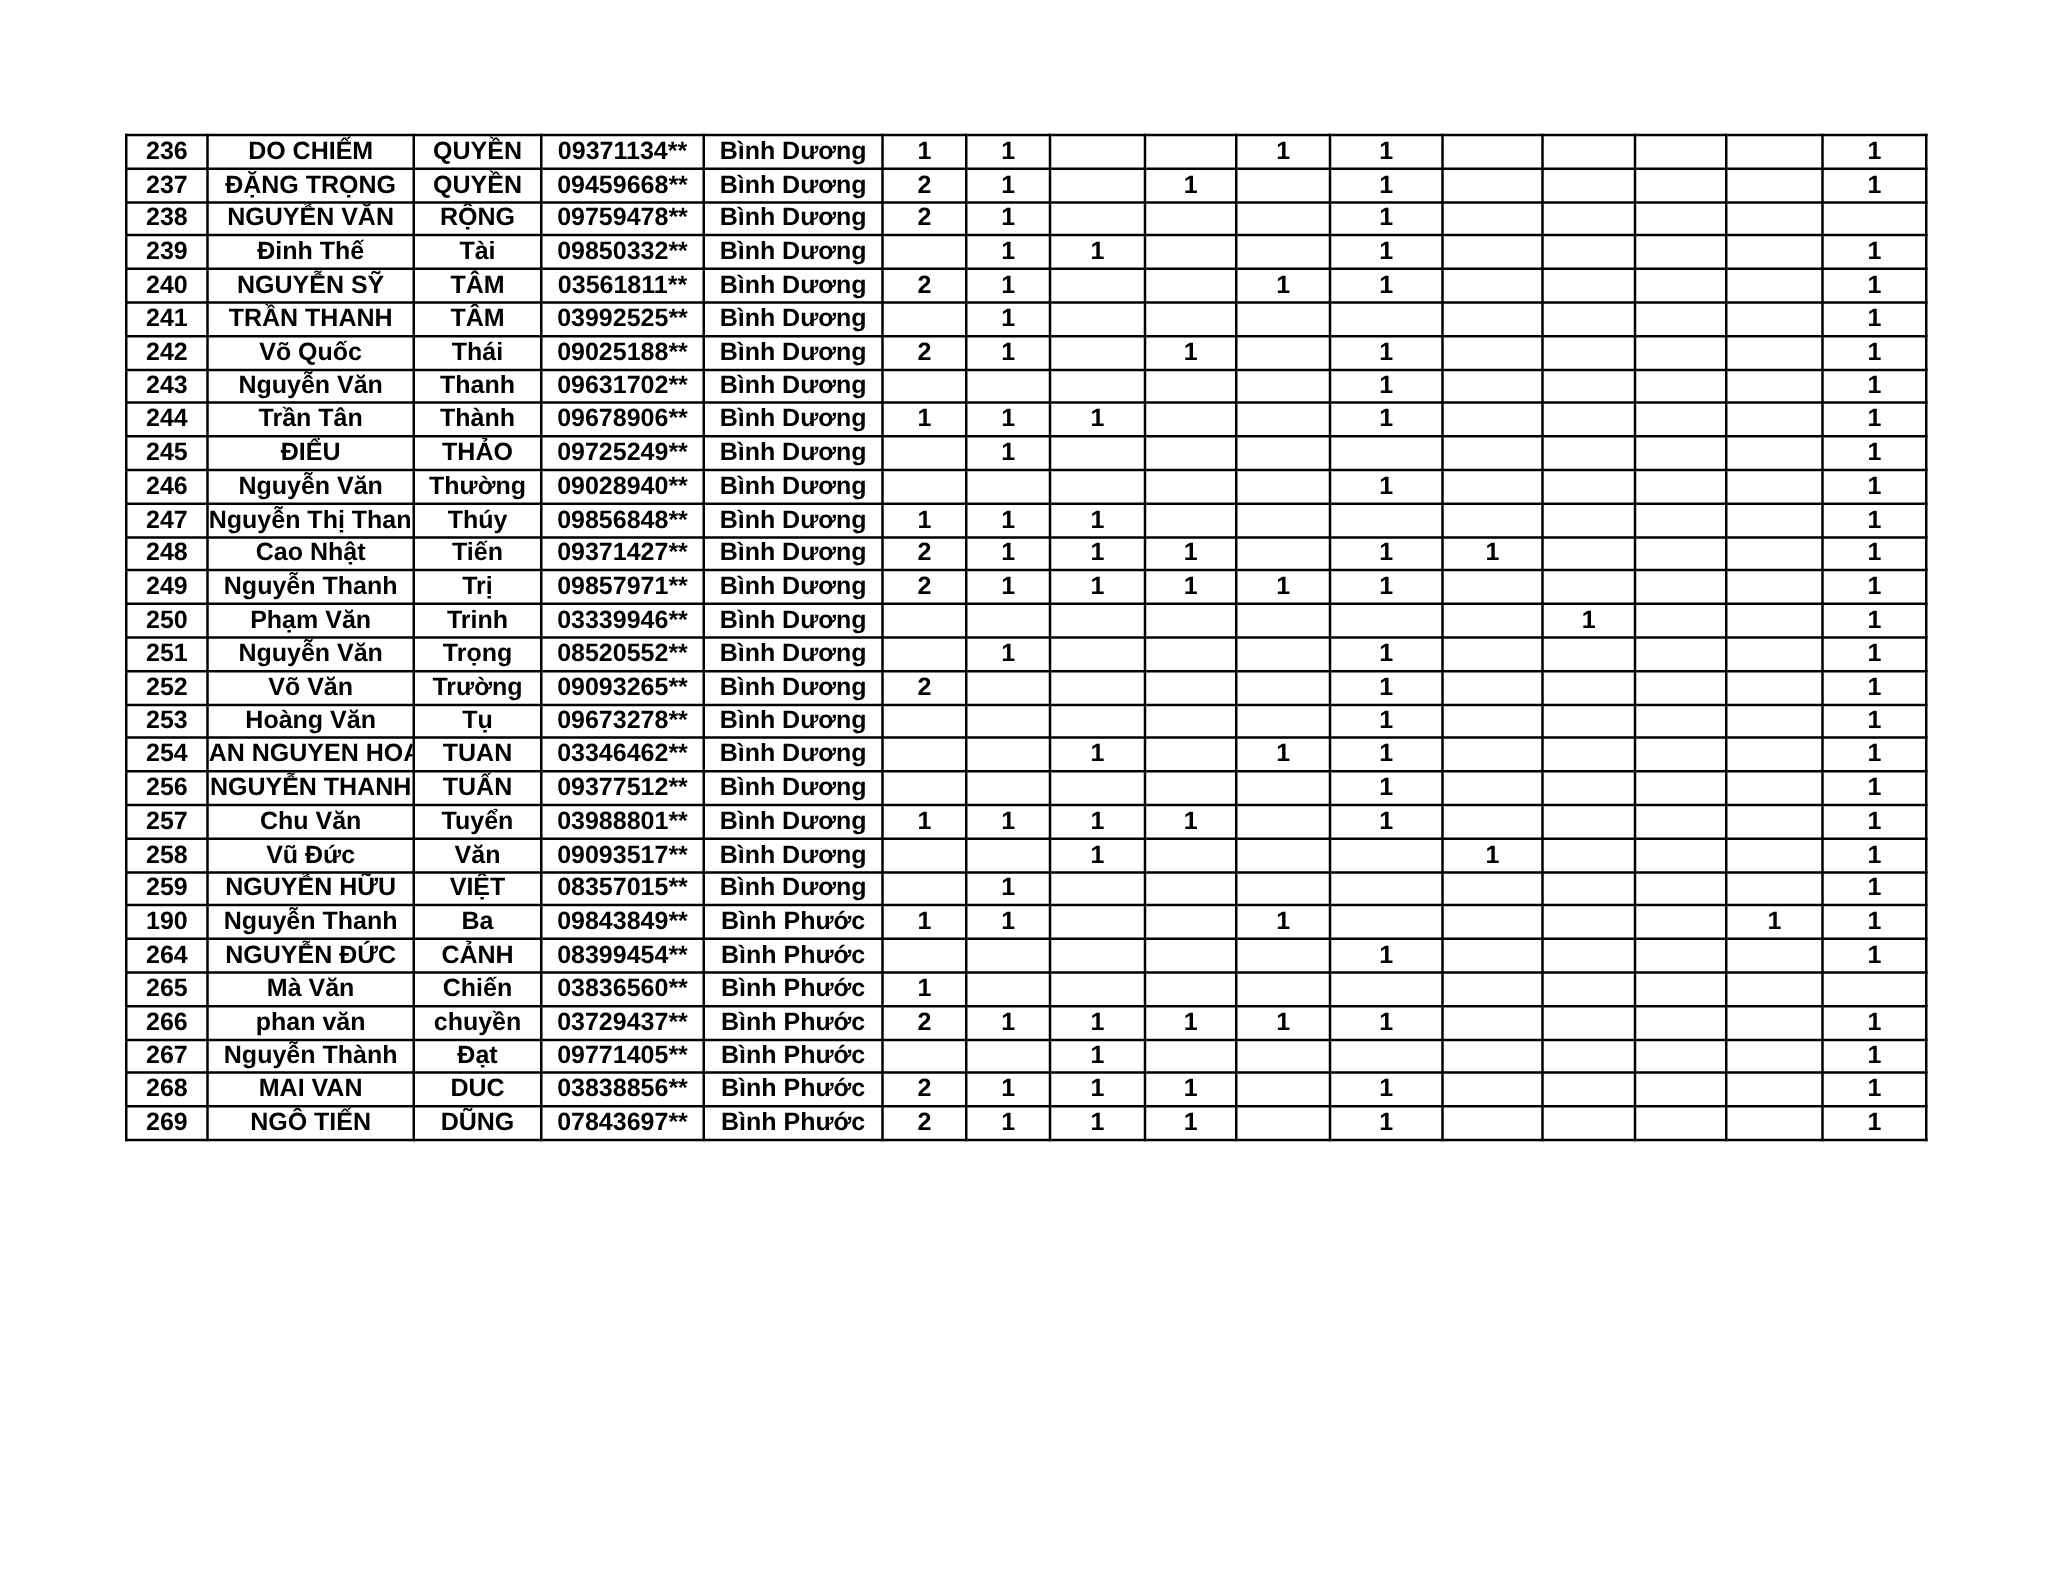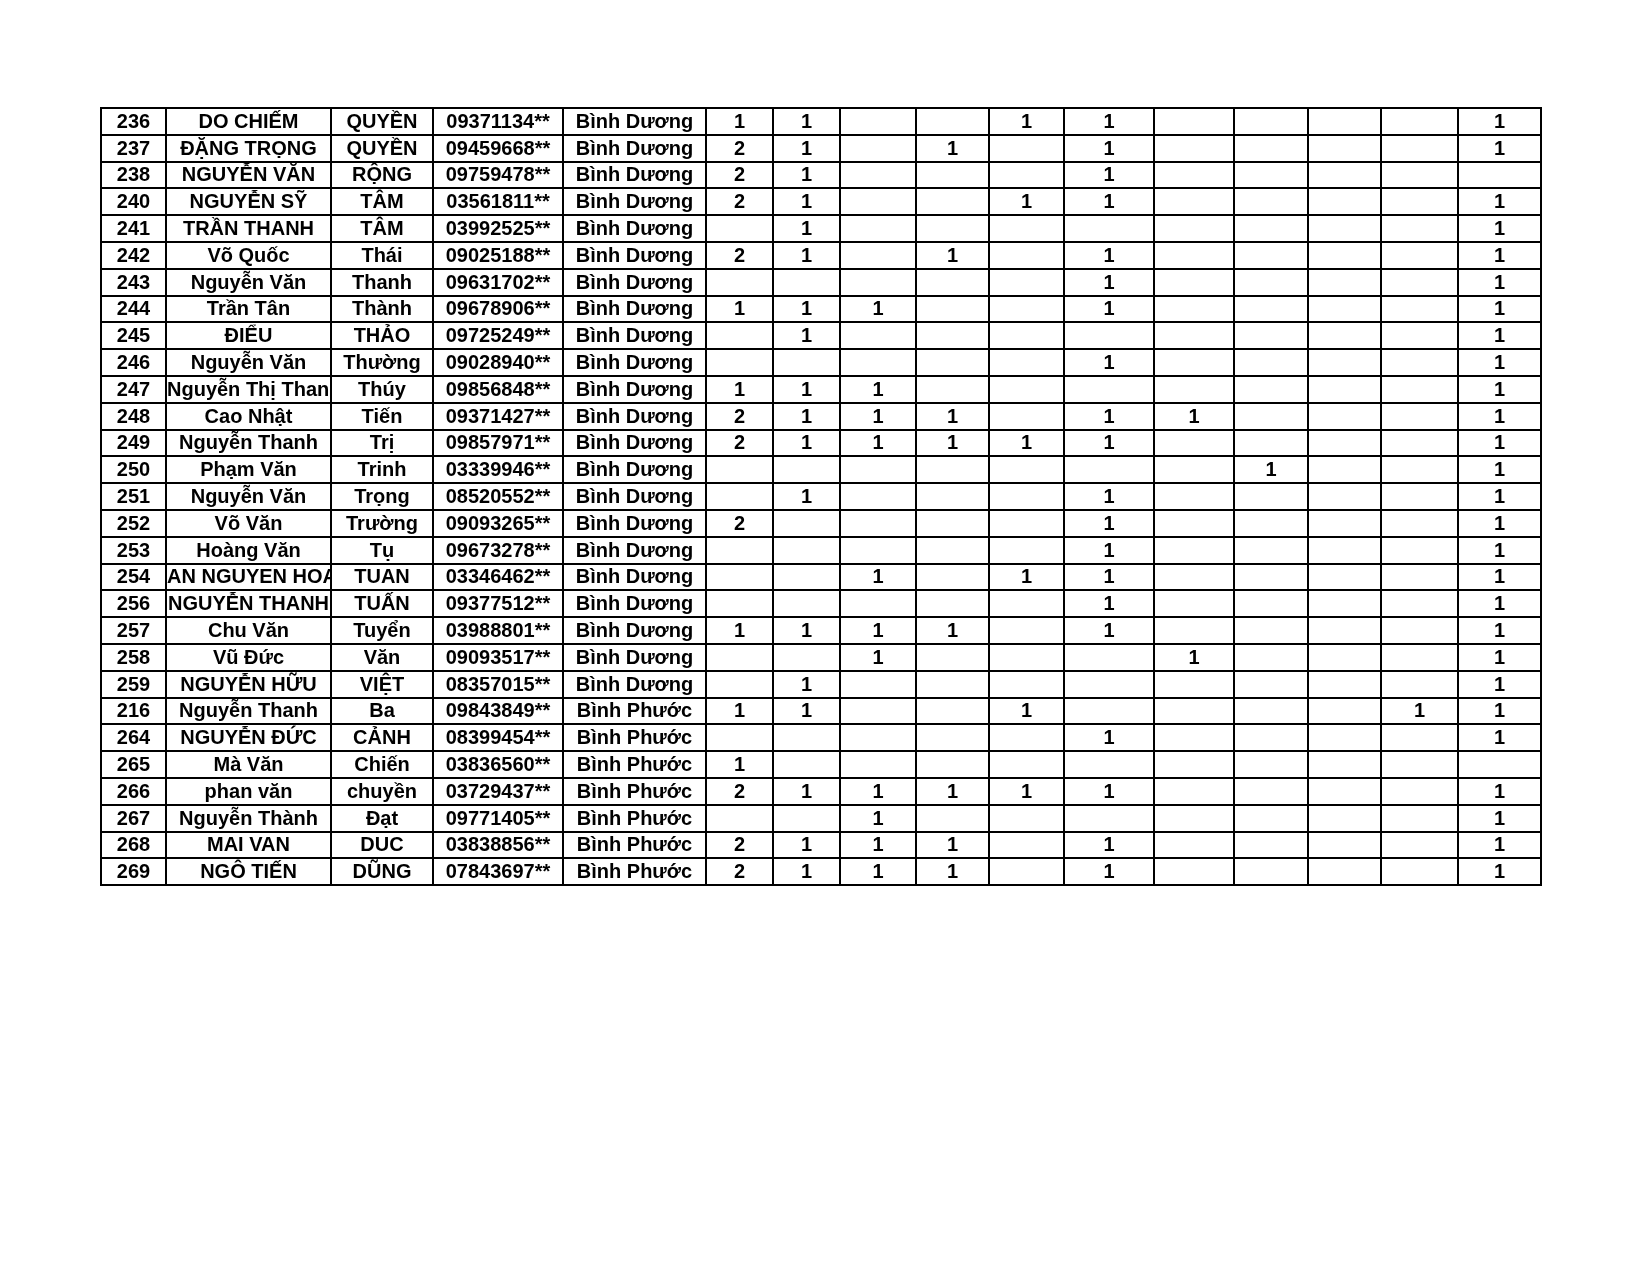--- a/index.html
+++ b/index.html
@@ -100,20 +100,38 @@
             <td class="c-num"></td>
             <td class="c-num"></td>
             <td class="c-num">1</td>
             <td class="c-num"></td>
             <td class="c-num"></td>
             <td class="c-num"></td>
             <td class="c-num"></td>
             <td class="c-num c-lastcol"></td>
           </tr>
           <tr>
+            <td class="c-no">239</td>
+            <td class="c-first">Đinh Thế</td>
+            <td class="c-last">Tài</td>
+            <td class="c-phone">09850332**</td>
+            <td class="c-prov">Bình Dương</td>
+            <td class="c-num"></td>
+            <td class="c-num">1</td>
+            <td class="c-num">1</td>
+            <td class="c-num"></td>
+            <td class="c-num"></td>
+            <td class="c-num">1</td>
+            <td class="c-num"></td>
+            <td class="c-num"></td>
+            <td class="c-num"></td>
+            <td class="c-num"></td>
+            <td class="c-num c-lastcol">1</td>
+          </tr>
+          <tr>
             <td class="c-no">240</td>
             <td class="c-first">NGUYỄN SỸ</td>
             <td class="c-last">TÂM</td>
             <td class="c-phone">03561811**</td>
             <td class="c-prov">Bình Dương</td>
             <td class="c-num">2</td>
             <td class="c-num">1</td>
             <td class="c-num"></td>
             <td class="c-num"></td>
             <td class="c-num">1</td>
@@ -442,21 +460,21 @@
             <td class="c-num"></td>
             <td class="c-num"></td>
             <td class="c-num"></td>
             <td class="c-num"></td>
             <td class="c-num"></td>
             <td class="c-num"></td>
             <td class="c-num"></td>
             <td class="c-num c-lastcol">1</td>
           </tr>
           <tr>
-            <td class="c-no">216</td>
+            <td class="c-no">190</td>
             <td class="c-first">Nguyễn Thanh</td>
             <td class="c-last">Ba</td>
             <td class="c-phone">09843849**</td>
             <td class="c-prov">Bình Phước</td>
             <td class="c-num">1</td>
             <td class="c-num">1</td>
             <td class="c-num"></td>
             <td class="c-num"></td>
             <td class="c-num">1</td>
             <td class="c-num"></td>

